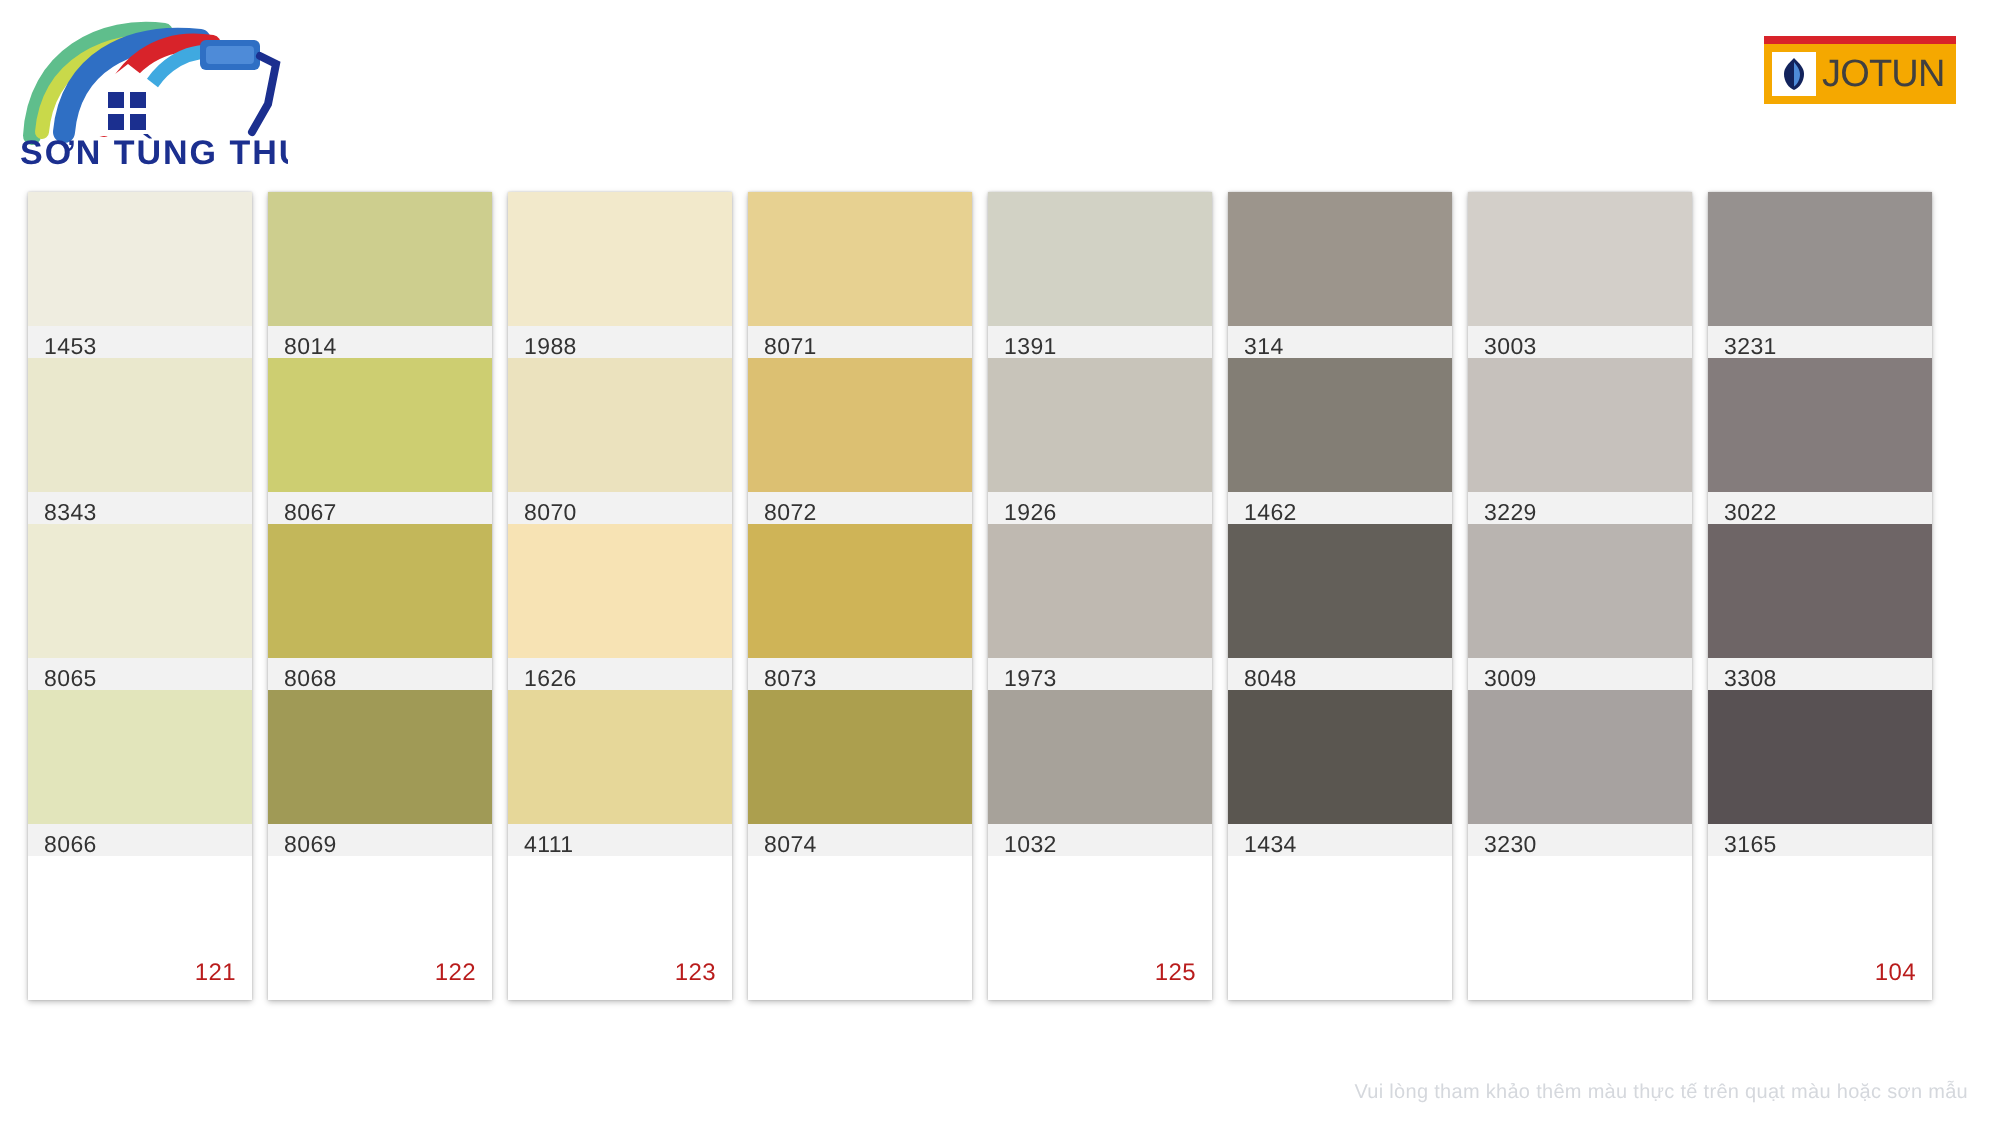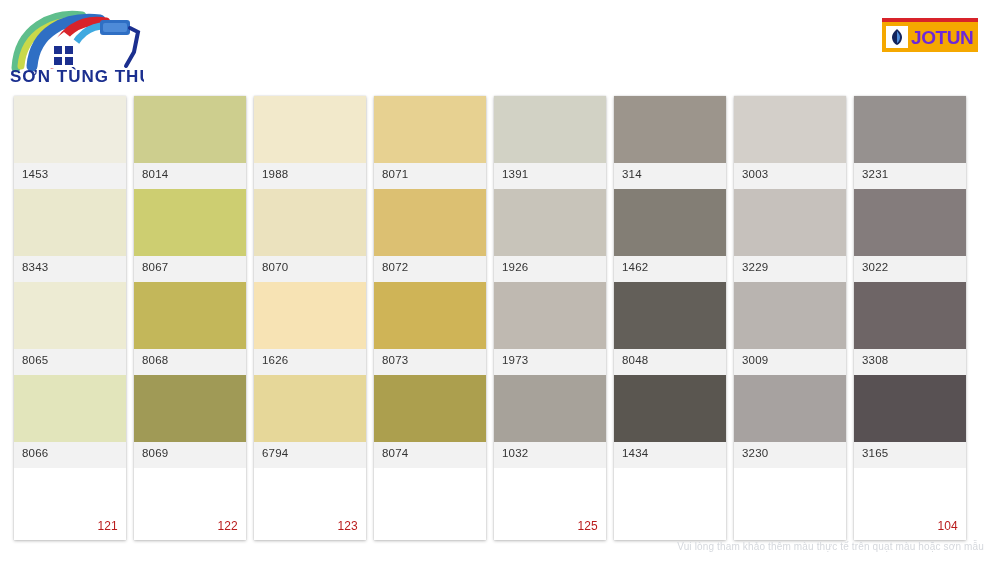--- a/index.html
+++ b/index.html
@@ -49,24 +49,24 @@
     width: 22px;
     height: 22px;
     background: #ffffff;
     margin-right: 3px;
     position: relative;
     flex: 0 0 auto;
   }
   .jotun-mark svg { display: block; }
   .jotun-word {
     font-family: "Liberation Sans", sans-serif;
-    font-weight: bold;
+    font-weight: normal;
     font-size: 19px;
     letter-spacing: -0.4px;
-    color: #6d28d9;
+    color: #404040;
     line-height: 1;
   }
 
   
   .palette {
     position: absolute;
     top: 96px;
     left: 14px;
     width: 972px;
     display: flex;
@@ -78,21 +78,21 @@
     background: #ffffff;
     box-shadow: 0 1px 3px rgba(0,0,0,0.26), 0 0 1px rgba(0,0,0,0.18);
     display: flex;
     flex-direction: column;
     flex: 0 0 auto;
   }
 
   .chip { height: 67px; width: 100%; }
 
   .chip-label {
-    height: 26px;
+    height: 16px;
     line-height: 22px;
     background: #f2f2f2;
     color: #333333;
     font-size: 11.5px;
     padding-left: 8px;
     box-sizing: border-box;
     letter-spacing: 0.2px;
   }
 
   .card-footer {
@@ -188,21 +188,21 @@
       </div>
     </div>
     <div class="swatch-card">
       <div class="chip" style="background: rgb(242, 233, 203);"></div>
       <div class="chip-label">1988</div>
       <div class="chip" style="background: rgb(235, 226, 190);"></div>
       <div class="chip-label">8070</div>
       <div class="chip" style="background: rgb(247, 227, 180);"></div>
       <div class="chip-label">1626</div>
       <div class="chip" style="background: rgb(230, 215, 153);"></div>
-      <div class="chip-label">6794</div>
+      <div class="chip-label">4111</div>
       <div class="card-footer">
         <span class="page-num">123</span>
       </div>
     </div>
     <div class="swatch-card">
       <div class="chip" style="background: rgb(231, 209, 145);"></div>
       <div class="chip-label">8071</div>
       <div class="chip" style="background: rgb(220, 192, 114);"></div>
       <div class="chip-label">8072</div>
       <div class="chip" style="background: rgb(207, 180, 87);"></div>

